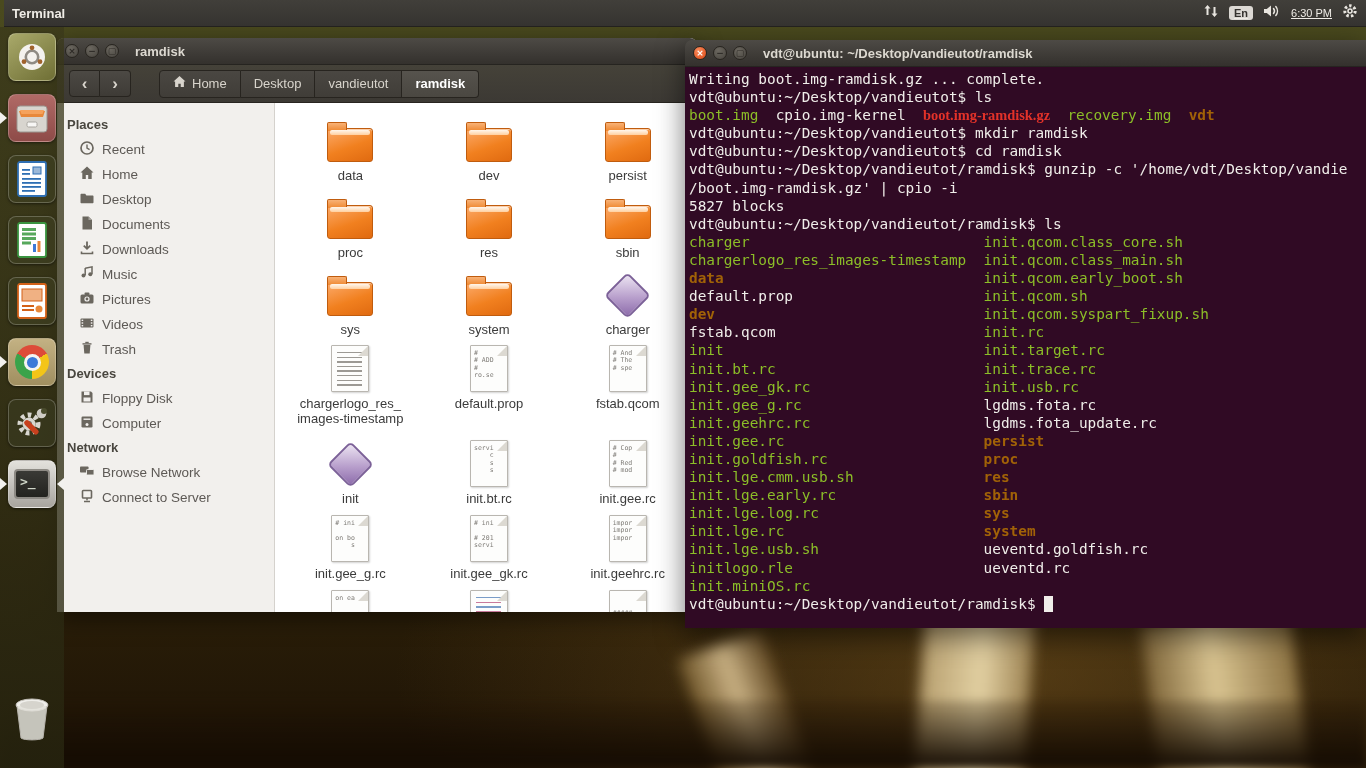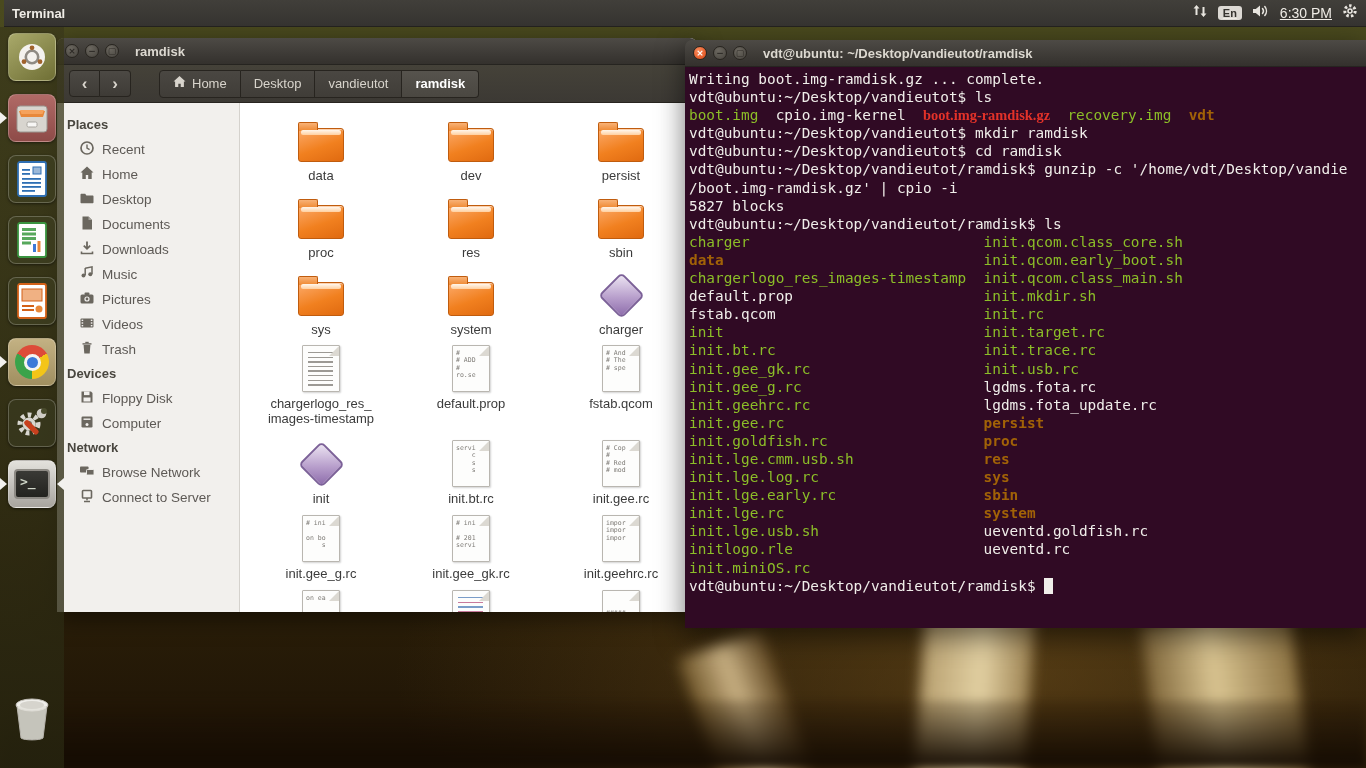--- a/index.html
+++ b/index.html
@@ -18,21 +18,21 @@
   .stem3 { left:700px; top:640px; width:90px; height:150px; background:linear-gradient(90deg,#6b5226,#c9b184 50%,#5c431e); transform:rotate(-20deg); }
   .ground { position:absolute; left:0; top:700px; width:1366px; height:68px; background:linear-gradient(180deg,rgba(40,24,6,.2),#150c03); filter:blur(4px); z-index:0; }
 
   
   .panel { position:absolute; left:4px; top:0; width:1366px; height:27px; z-index:10;
     background:linear-gradient(#413f3a,#353330); border-bottom:1px solid #23211e;
     display:flex; align-items:center; color:#efece6; }
   .panel-title { font-weight:bold; font-size:13px; margin-left:8px; }
   .panel-right { margin-left:auto; display:flex; align-items:center; gap:10px; padding-right:12px;text-decoration:underline; }
   .kbd-badge { background:#dcd9d4; color:#35332f; font-weight:bold; font-size:11px; padding:1px 5px; border-radius:3px; }
-  .clock { font-size:14px; }
+  .clock { font-size:11px; }
 
   
   .launcher { position:absolute; left:0; top:27px; width:64px; height:741px; z-index:9;
     background:linear-gradient(180deg,rgba(58,56,26,.75),rgba(40,38,16,.8)); }
   .l-item { position:absolute; left:8px; width:48px; height:48px; }
   .tile { width:48px; height:48px; border-radius:8px; border:1px solid rgba(255,255,255,.22);
     box-shadow:0 1px 3px rgba(0,0,0,.5); display:flex; align-items:center; justify-content:center; overflow:hidden; }
   .dash-tile   { background:linear-gradient(145deg,#a9a96a,#6f6f35); }
   .files-tile  { background:linear-gradient(180deg,#b06a66,#8e4b48); }
   .lo-tile     { background:rgba(64,66,36,.55); }
@@ -70,21 +70,21 @@
   .navbtn:first-child { border-radius:4px 0 0 4px; }
   .navbtn:last-child  { border-radius:0 4px 4px 0; border-left:none; }
   .crumbs { display:flex; margin-left:28px; }
   .crumb { height:28px; padding:0 13px; display:flex; align-items:center; gap:6px;
     background:linear-gradient(#4a4742,#403d38); border:1px solid #27241f; border-left:none;
     color:#d8d4cc; font-size:13px; white-space:nowrap; }
   .crumb:first-child { border-left:1px solid #27241f; border-radius:4px 0 0 4px; }
   .crumb:last-child { border-radius:0 4px 4px 0; }
   .crumb.active { background:linear-gradient(#56534d,#4a4741); color:#ffffff; font-weight:bold; }
   .fm-body { display:flex; height:509px; }
-  .sidebar { width:183px; background:#f2f0ed; border-right:1px solid #d5d2cd; padding-top:10px; overflow:hidden; flex:none; }
+  .sidebar { width:218px; background:#f2f0ed; border-right:1px solid #d5d2cd; padding-top:10px; overflow:hidden; flex:none; }
   .sb-section { font-weight:bold; font-size:13px; color:#49463f; padding:4px 0 5px 10px; }
   .sb-item { display:flex; align-items:center; gap:7px; height:25px; padding-left:22px; font-size:13.5px; color:#5d5955; }
   .sb-item svg { flex:none; }
   .grid { flex:1; background:#ffffff; padding:12px 0 0 6px; overflow:hidden; }
   .g-row { display:flex; }
   .g-cell { width:150px; display:flex; flex-direction:column; align-items:center; }
   .icon-box { height:50px; display:flex; align-items:center; justify-content:center; }
   .g-label { font-size:13px; color:#3b3b3b; text-align:center; line-height:15px; margin-top:3px; }
 
   .folder { width:46px; height:34px; margin-top:10px; position:relative; border-radius:2px 3px 3px 3px;
@@ -627,33 +627,34 @@
       <div class="t-line"><span class="fg">Writing boot.img-ramdisk.gz ... complete.</span></div>
       <div class="t-line"><span class="fg">vdt@ubuntu:~/Desktop/vandieutot$ ls</span></div>
       <div class="t-line"><span class="g">boot.img</span><span class="fg">  cpio.img-kernel  </span><span class="r">boot.img-ramdisk.gz</span><span class="fg">  </span><span class="g">recovery.img</span><span class="fg">  </span><span class="b">vdt</span></div>
       <div class="t-line"><span class="fg">vdt@ubuntu:~/Desktop/vandieutot$ mkdir ramdisk</span></div>
       <div class="t-line"><span class="fg">vdt@ubuntu:~/Desktop/vandieutot$ cd ramdisk</span></div>
       <div class="t-line"><span class="fg">vdt@ubuntu:~/Desktop/vandieutot/ramdisk$ gunzip -c '/home/vdt/Desktop/vandie</span></div>
       <div class="t-line"><span class="fg">/boot.img-ramdisk.gz' | cpio -i</span></div>
       <div class="t-line"><span class="fg">5827 blocks</span></div>
       <div class="t-line"><span class="fg">vdt@ubuntu:~/Desktop/vandieutot/ramdisk$ ls</span></div>
       <div class="t-line"><span class="g">charger                           </span><span class="g">init.qcom.class_core.sh</span></div>
+      <div class="t-line"><span class="g">chargerlogo_res_images-timestamp  </span><span class="g">init.qcom.class_main.sh</span></div>
       <div class="t-line"><span class="b">data                              </span><span class="g">init.qcom.early_boot.sh</span></div>
-      <div class="t-line"><span class="g">chargerlogo_res_images-timestamp  </span><span class="g">init.qcom.class_main.sh</span></div>
-      <div class="t-line"><span class="fg">default.prop                      </span><span class="g">init.mkdir.sh</span></div>
+      <div class="t-line"><span class="fg">default.prop                      </span><span class="g">init.qcom.sh</span></div>
+      <div class="t-line"><span class="b">dev                               </span><span class="g">init.qcom.syspart_fixup.sh</span></div>
       <div class="t-line"><span class="fg">fstab.qcom                        </span><span class="g">init.rc</span></div>
       <div class="t-line"><span class="g">init                              </span><span class="g">init.target.rc</span></div>
       <div class="t-line"><span class="g">init.bt.rc                        </span><span class="g">init.trace.rc</span></div>
       <div class="t-line"><span class="g">init.gee_gk.rc                    </span><span class="g">init.usb.rc</span></div>
       <div class="t-line"><span class="g">init.gee_g.rc                     </span><span class="fg">lgdms.fota.rc</span></div>
       <div class="t-line"><span class="g">init.geehrc.rc                    </span><span class="fg">lgdms.fota_update.rc</span></div>
       <div class="t-line"><span class="g">init.gee.rc                       </span><span class="b">persist</span></div>
       <div class="t-line"><span class="g">init.goldfish.rc                  </span><span class="b">proc</span></div>
       <div class="t-line"><span class="g">init.lge.cmm.usb.sh               </span><span class="b">res</span></div>
+      <div class="t-line"><span class="g">init.lge.early.rc                 </span><span class="b">sbin</span></div>
       <div class="t-line"><span class="g">init.lge.log.rc                   </span><span class="b">sys</span></div>
-      <div class="t-line"><span class="g">init.lge.early.rc                 </span><span class="b">sbin</span></div>
       <div class="t-line"><span class="g">init.lge.rc                       </span><span class="b">system</span></div>
       <div class="t-line"><span class="g">init.lge.usb.sh                   </span><span class="fg">ueventd.goldfish.rc</span></div>
       <div class="t-line"><span class="g">initlogo.rle                      </span><span class="fg">ueventd.rc</span></div>
       <div class="t-line"><span class="g">init.miniOS.rc</span></div>
       <div class="t-line"><span class="fg">vdt@ubuntu:~/Desktop/vandieutot/ramdisk$ </span><span class="cursor"> </span></div>
     </div>
 </div>
 
 </body></html>

